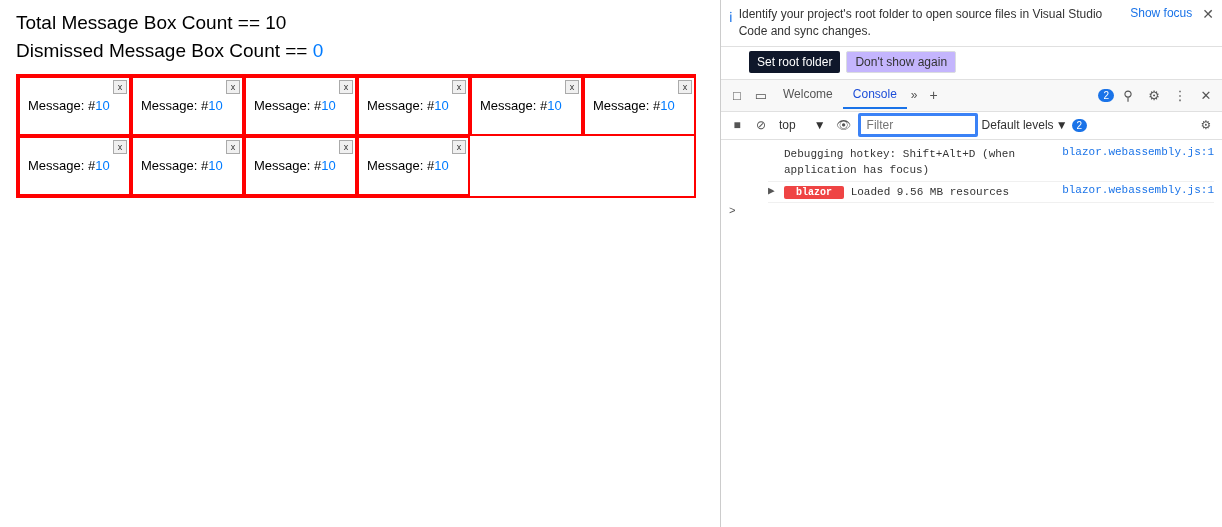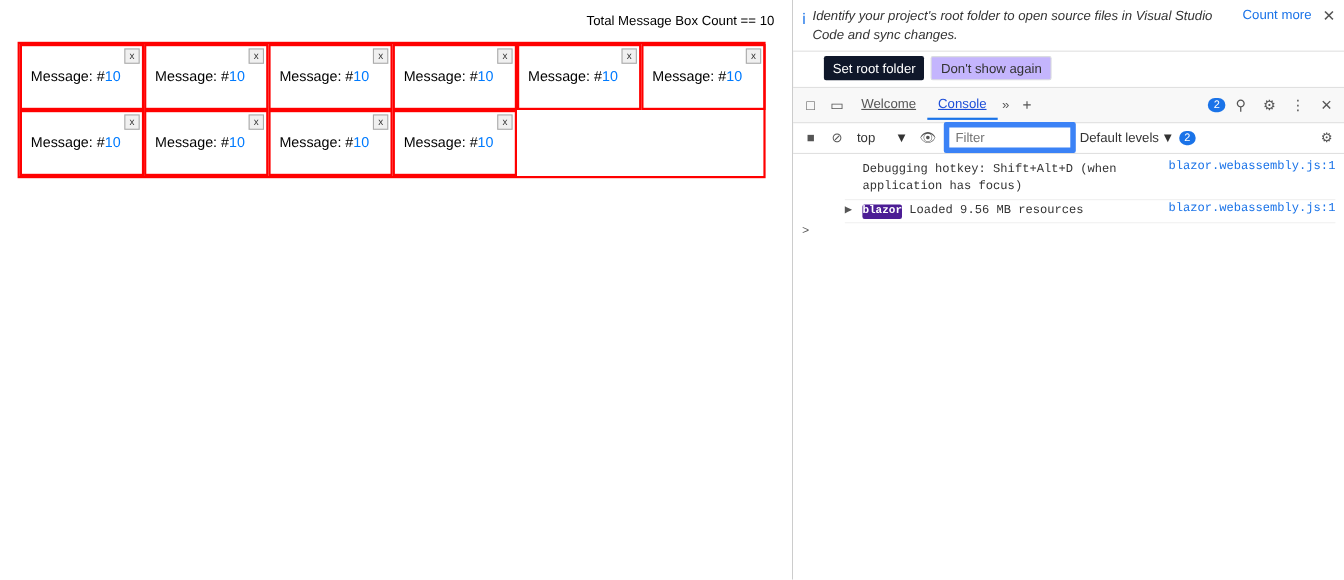--- a/index.html
+++ b/index.html
@@ -14,24 +14,23 @@
     }
 
     
     #left-panel {
       width: 720px;
       padding: 12px 16px;
       flex-shrink: 0;
     }
 
     .stat-line {
-      font-size: 12px;
+      font-size: 19px;
       margin-bottom: 6px;
       color: #000;
-      text-align: right;
     }
     .stat-line span.value {
       color: #007bff;
     }
 
     .message-grid {
       margin-top: 12px;
       border: 2px solid red;
       display: flex;
       flex-wrap: wrap;
@@ -102,21 +101,20 @@
       color: #1a73e8;
       font-size: 14px;
       margin-top: 1px;
       flex-shrink: 0;
     }
     .notif-banner .notif-text {
       font-size: 12px;
       color: #333;
       flex: 1;
       line-height: 1.4;
-      font-style: italic;
     }
     .notif-banner .show-more-link {
       color: #1a73e8;
       cursor: pointer;
       font-size: 12px;
       white-space: nowrap;
       text-decoration: none;
     }
     .notif-banner .close-x {
       color: #555;
@@ -169,21 +167,20 @@
       font-size: 13px;
       border-radius: 3px;
     }
     .dt-tab {
       padding: 6px 10px;
       font-size: 12px;
       color: #555;
       cursor: pointer;
       border-bottom: 2px solid transparent;
       white-space: nowrap;
-      text-decoration: underline;
     }
     .dt-tab.active {
       color: #1d4ed8;
       border-bottom: 2px solid #1a73e8;
     }
     .dt-tab-more {
       padding: 6px 4px;
       color: #555;
       cursor: pointer;
       font-size: 12px;
@@ -232,21 +229,21 @@
       display: flex;
       align-items: center;
       font-size: 12px;
       color: #333;
       gap: 18px;
       cursor: pointer;
       padding: 2px 4px;
       border-radius: 2px;
     }
     .ct-filter {
-      border: 5px solid #3b82f6;
+      border: 3px solid #3b82f6;
       padding: 2px 6px;
       font-size: 12px;
       width: 120px;
       border-radius: 2px;
     }
     .ct-levels {
       display: flex;
       align-items: flex-start;
       font-size: 12px;
       color: #333;
@@ -289,38 +286,41 @@
       line-height: 1.5;
       color: #333;
     }
     .log-line .log-link {
       color: #1a73e8;
       cursor: pointer;
       white-space: nowrap;
       font-size: 11px;
     }
     .blazor-badge {
-      background: #4c1d95;
+      background: #ef4444;
       color: #fff;
       font-size: 10px;
-      padding: 1px 0;
+      padding: 1px 12px;
       border-radius: 2px;
       font-weight: bold;
     }
     .log-arrow {
       cursor: pointer;
       color: #555;
       width: 12px;
     }
   </style>
 </head>
 <body>
 
 <div id="left-panel">
   <div class="stat-line">Total Message Box Count == 10</div>
+  <div class="stat-line">
+    <span>Dismissed Message Box Count == </span><span class="value">0</span>
+  </div>
 
   <div class="message-grid">
     <div class="message-row">
       <div class="message-box">
         <div class="close-btn">x</div>
         <div class="msg-text">Message: #<span>10</span></div>
       </div>
       <div class="message-box">
         <div class="close-btn">x</div>
         <div class="msg-text">Message: #<span>10</span></div>
@@ -361,21 +361,21 @@
       </div>
     </div>
   </div>
 </div>
 
 <div id="right-panel">
 
   <div class="notif-banner">
     <span class="info-icon">ℹ</span>
     <span class="notif-text">Identify your project's root folder to open source files in Visual Studio Code and sync changes.</span>
-    <a class="show-more-link">Count more</a>
+    <a class="show-more-link">Show focus</a>
     <span class="close-x">✕</span>
   </div>
   <div class="notif-buttons">
     <button class="btn-set-root">Set root folder</button>
     <button class="btn-dont-show">Don't show again</button>
   </div>
 
   <div class="devtools-tabs">
     <div class="dt-icon-btn">□</div>
     <div class="dt-icon-btn">▭</div>

